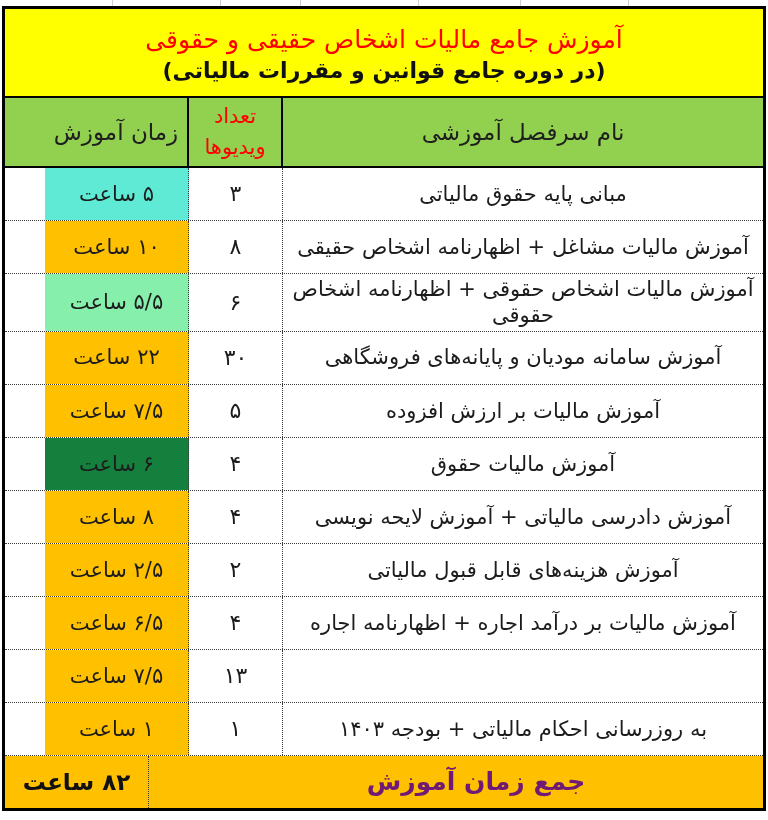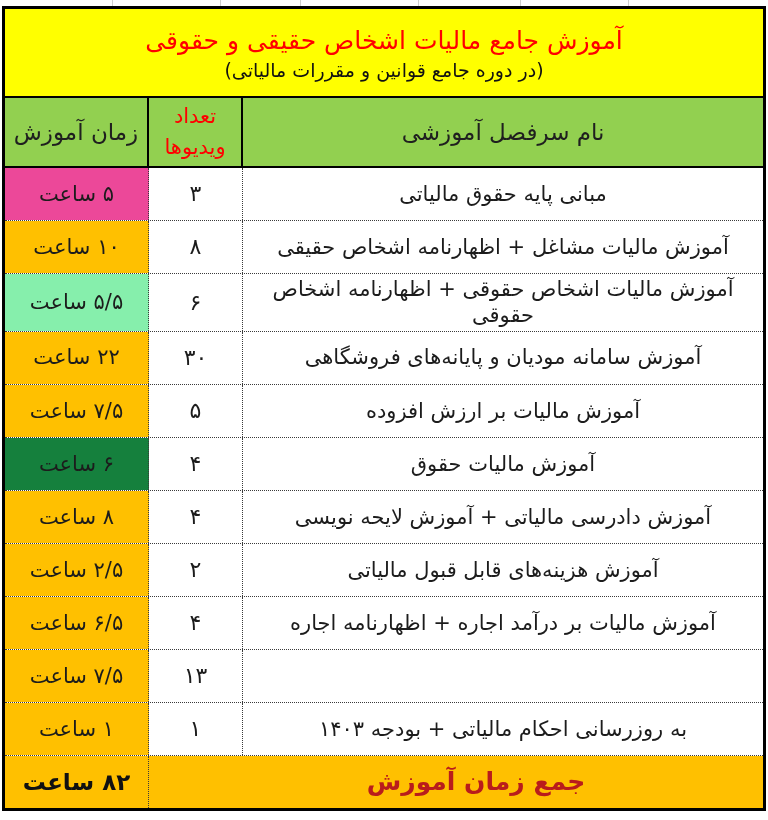--- a/index.html
+++ b/index.html
@@ -25,26 +25,27 @@
   .title-block {
     height: 89px;
     border-bottom: 2px solid #000;
     display: flex; flex-direction: column;
     align-items: center; justify-content: center;
     direction: rtl; text-align: center;
     gap: 4px;
     padding-top: 2px;
   }
   .title-line1 { font-size: 25px; font-weight: 500; }
-  .title-line2 { font-size: 19px; font-weight: 400; color: #111; }
+  .title-line2 { font-size: 22px; font-weight: 700; color: #111; }
   
   .rowgrid {
     display: grid;
     grid-template-columns: 144px 94px 1fr;
     direction: ltr;
+    padding-left: 40px;
   }
   .cell {
     display: flex; align-items: center; justify-content: center;
     direction: rtl; text-align: center;
     line-height: 1.25;
     padding: 2px 6px;
   }
   
   .header-row {
     height: 70px;
@@ -71,21 +72,21 @@
     height: 52px;
     display: grid;
     grid-template-columns: 144px 1fr;
     direction: ltr;
     gap: 40px;
   }
   .footer-total {
     border-right: 1px dotted #3a3a3a;
     font-size: 23px; font-weight: 700; color: #111;
   }
-  .footer-label { font-size: 25px; font-weight: 700; color: #b91c1c; }
+  .footer-label { font-size: 25px; font-weight: 700; color: #701a75; }
 </style>
 </head>
 <body>
 
 <div class="gridtick" style="left:112px"></div>
 <div class="gridtick" style="left:220px"></div>
 <div class="gridtick" style="left:300px"></div>
 <div class="gridtick" style="left:418px"></div>
 <div class="gridtick" style="left:520px"></div>
 <div class="gridtick" style="left:628px"></div>
@@ -99,21 +100,21 @@
 
   <div class="rowgrid header-row" style="background:#92D050">
     <div class="cell col-time">زمان آموزش</div>
     <div class="cell col-count" style="color:#FF0000">تعداد ویدیوها</div>
     <div class="cell col-name">نام سرفصل آموزشی</div>
   </div>
 
   <div class="data-rows">
 
     <div class="rowgrid data-row">
-      <div class="cell col-time" style="background:#ec4899">۵ ساعت</div>
+      <div class="cell col-time" style="background:#5eead4">۵ ساعت</div>
       <div class="cell col-count">۳</div>
       <div class="cell col-name">مبانی پایه حقوق مالیاتی</div>
     </div>
 
     <div class="rowgrid data-row">
       <div class="cell col-time" style="background:#FFC000">۱۰ ساعت</div>
       <div class="cell col-count">۸</div>
       <div class="cell col-name">آموزش مالیات مشاغل + اظهارنامه اشخاص حقیقی</div>
     </div>
 

